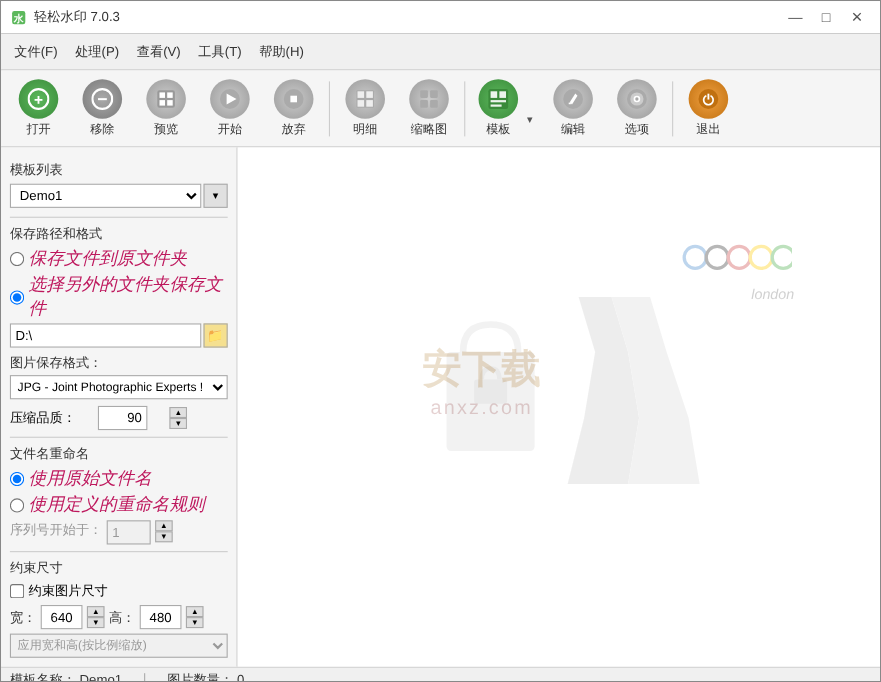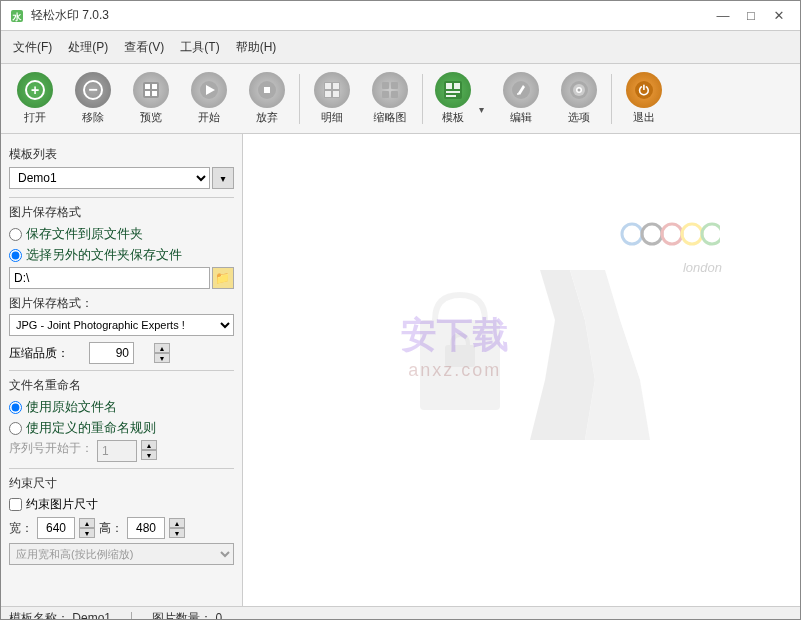--- a/index.html
+++ b/index.html
@@ -152,21 +152,21 @@
     }
 
     
     .main-area {
       display: flex;
       height: calc(620px - 30px - 24px - 70px - 24px);
     }
 
     
     .left-panel {
-      width: 242px;
+      width: 215px;
       background: #f5f5f5;
       border-right: 1px solid #ccc;
       padding: 8px;
       overflow-y: auto;
       flex-shrink: 0;
     }
     .template-select-row {
       display: flex;
       gap: 2px;
       margin-bottom: 8px;
@@ -197,22 +197,23 @@
       margin-bottom: 4px;
       margin-top: 4px;
     }
     .radio-row {
       display: flex;
       align-items: center;
       gap: 4px;
       margin-bottom: 3px;
     }
     .radio-row label {
-      font-size: 13px;
-      color: #14532d;
+      font-size: 16px;
+      color: #be185d;
+      font-style: italic;
     }
     input[type="radio"] { cursor: pointer; }
     input[type="checkbox"] { cursor: pointer; }
 
     .path-row {
       display: flex;
       gap: 2px;
       margin-bottom: 6px;
     }
     .path-input {
@@ -563,21 +564,21 @@
     <div class="template-select-row">
       <select class="template-select">
         <option>Demo1</option>
       </select>
       <div class="dropdown-btn">▾</div>
     </div>
 
     <hr class="divider">
 
     
-    <div class="section-title">图片保存格式</div>
+    <div class="section-title">保存路径和格式</div>
     <div class="radio-row">
       <input type="radio" name="save_path" id="r1" style="">
       <label for="r1">保存文件到原文件夹</label>
     </div>
     <div class="radio-row">
       <input type="radio" name="save_path" id="r2" checked="" style="">
       <label for="r2">选择另外的文件夹保存文件</label>
     </div>
     <div class="path-row">
       <input type="text" class="path-input" value="D:\" style="">
@@ -661,21 +662,21 @@
 
       <polygon points="130,30 160,30 175,80 145,80" fill="#bbb"></polygon>
       <polygon points="160,30 195,30 210,80 175,80" fill="#ccc"></polygon>
       <polygon points="145,80 175,80 185,140 135,140" fill="#bbb"></polygon>
       <polygon points="175,80 210,80 230,140 185,140" fill="#ccc"></polygon>
       <polygon points="135,140 185,140 175,200 120,200" fill="#bbb"></polygon>
       <polygon points="185,140 230,140 240,200 175,200" fill="#ccc"></polygon>
     </svg>
 
     <div style="position:absolute; top:45%; left:38%; transform:translate(-50%,-50%); opacity:0.2; text-align:center;">
-      <div style="font-size:36px; font-weight:bold; color:#6d28d9; font-family:'Microsoft YaHei',sans-serif;">安下载</div>
+      <div style="font-size:36px; font-weight:bold; color:#a16207; font-family:'Microsoft YaHei',sans-serif;">安下载</div>
       <div style="font-size:18px; color:#7f1d1d; letter-spacing:2px;">anxz.com</div>
     </div>
 
     <svg style="position:absolute; right:80px; top:80px; opacity:0.35;" width="100" height="40" viewBox="0 0 100 40">
       <circle cx="12" cy="20" r="10" fill="none" stroke="#4488cc" stroke-width="3"></circle>
       <circle cx="32" cy="20" r="10" fill="none" stroke="#333" stroke-width="3"></circle>
       <circle cx="52" cy="20" r="10" fill="none" stroke="#cc4444" stroke-width="3"></circle>
       <circle cx="72" cy="20" r="10" fill="none" stroke="#ffcc00" stroke-width="3"></circle>
       <circle cx="92" cy="20" r="10" fill="none" stroke="#44aa44" stroke-width="3"></circle>
     </svg>

